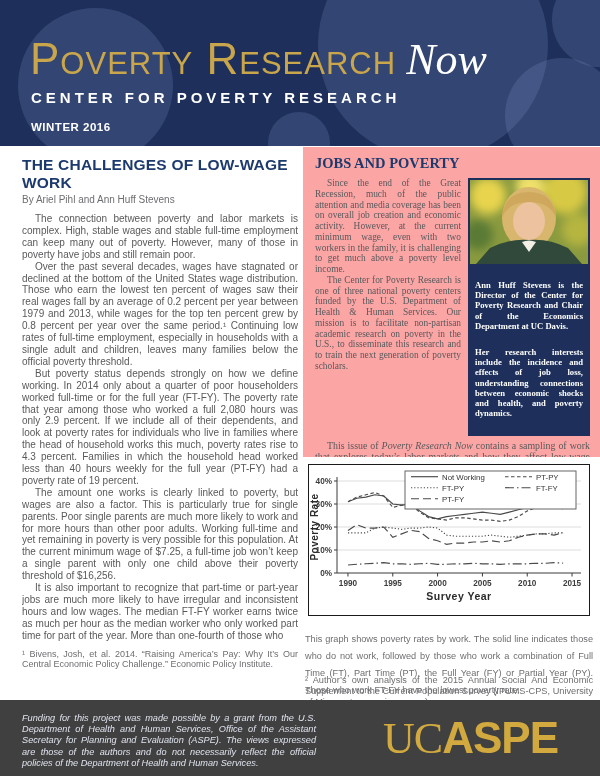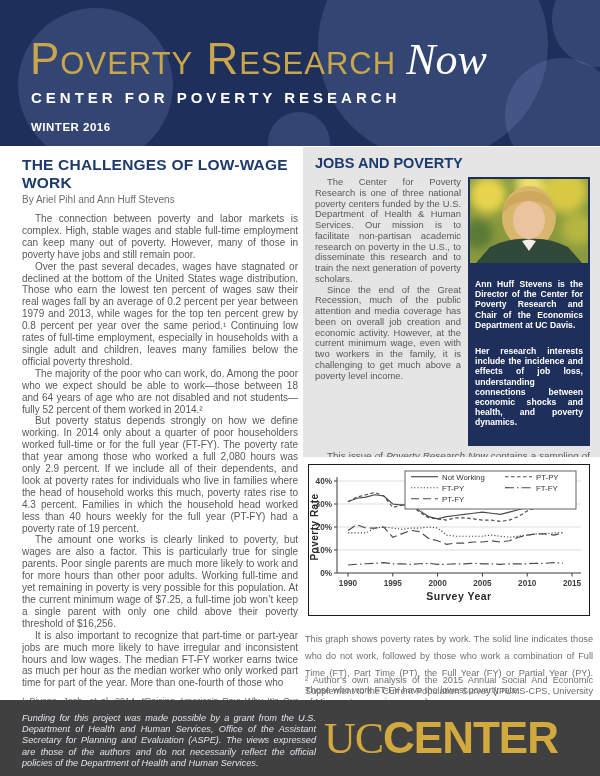--- a/index.html
+++ b/index.html
@@ -17,22 +17,22 @@
   .banner{position:absolute;right:10px;bottom:1px;font-variant:small-caps;font-size:27px;letter-spacing:1px;color:#a9934e;}
 
   
   .left-col{position:absolute;left:22px;top:156px;width:276px;height:549px;overflow:hidden;}
   .left-col h1{margin:0 0 2px 0;font-size:15.5px;font-weight:bold;color:#1d3a6e;letter-spacing:0.2px;}
   .byline{margin:0 0 8px 0;font-size:10px;color:#6d6e71;}
   .body-p{margin:0;font-size:10px;line-height:11.9px;color:#58595b;text-align:justify;text-indent:13px;}
   .footnote{margin:7px 0 0 0;font-size:9px;line-height:10.8px;color:#6d6e71;text-align:justify;}
 
   
-  .right-panel{position:absolute;left:303px;top:147px;width:297px;height:310px;background:#e5e5e5;
-               box-sizing:border-box;padding:8px 10px 6px 12px;overflow:hidden;}
+  .right-panel{position:absolute;left:303px;top:147px;width:297px;height:310px;background:#fca5a5;
+               box-sizing:border-box;padding:8px 10px 6px 12px;overflow:hidden;font-family:Liberation Serif, serif;}
   .right-panel h2{margin:0 0 6px 0;font-size:14.5px;font-weight:bold;color:#1d3a6e;}
   .row{display:flex;gap:7px;align-items:flex-start;}
   .narrow{flex:1;min-width:0;}
   .narrow p{margin:0;font-size:9.4px;line-height:10.75px;color:#58595b;text-align:justify;text-indent:12px;}
   .photo-card{width:122px;flex:0 0 122px;box-sizing:border-box;border:2px solid #1d2f5a;background:#1d2f5a;}
   .photo-card svg{display:block;}
   .photo-cap{margin:0;padding:16px 5px;font-size:8.6px;line-height:10.2px;font-weight:bold;color:#ffffff;text-align:justify;}
   .photo-cap.second{padding-top:0;}
   .issue-p{margin:4px 0 0 0;font-size:9.9px;line-height:11px;color:#58595b;text-align:justify;text-indent:12px;}
 
@@ -68,33 +68,32 @@
     </div>
     <div class="subtitle">CENTER FOR POVERTY RESEARCH</div>
     <div class="issue">WINTER 2016</div>
   </div>
 
   <div class="left-col">
     <h1>THE CHALLENGES OF LOW-WAGE WORK</h1>
     <p class="byline">By Ariel Pihl and Ann Huff Stevens</p>
     <p class="body-p">The connection between poverty and labor markets is complex. High, stable wages and stable full-time employment can keep many out of poverty. However, many of those in poverty have jobs and still remain poor.</p>
     <p class="body-p">Over the past several decades, wages have stagnated or declined at the bottom of the United States wage distribution. Those who earn the lowest ten percent of wages saw their real wages fall by an average of 0.2 percent per year between 1979 and 2013, while wages for the top ten percent grew by 0.8 percent per year over the same period.¹ Continuing low rates of full-time employment, especially in households with a single adult and children, leaves many families below the official poverty threshold.</p>
-    <p class="body-p">The majority of the poor who can work, do. Among the poor who we expect should be able to work—those between 18 and 64 years of age who are not disabled and not students—fully 52 percent of them worked in 2014.²</p>
     <p class="body-p">But poverty status depends strongly on how we define working. In 2014 only about a quarter of poor householders worked full-time or for the full year (FT-FY). The poverty rate that year among those who worked a full 2,080 hours was only 2.9 percent. If we include all of their dependents, and look at poverty rates for individuals who live in families where the head of household works this much, poverty rates rise to 4.3 percent. Families in which the household head worked less than 40 hours weekly for the full year (PT-FY) had a poverty rate of 19 percent.</p>
     <p class="body-p">The amount one works is clearly linked to poverty, but wages are also a factor. This is particularly true for single parents. Poor single parents are much more likely to work and for more hours than other poor adults. Working full-time and yet remaining in poverty is very possible for this population. At the current minimum wage of $7.25, a full-time job won’t keep a single parent with only one child above their poverty threshold of $16,256.</p>
     <p class="body-p">It is also important to recognize that part-time or part-year jobs are much more likely to have irregular and inconsistent hours and low wages. The median FT-FY worker earns twice as much per hour as the median worker who only worked part time for part of the year. More than one-fourth of those who</p>
     <p class="footnote">¹ Bivens, Josh, et al. 2014. “Raising America’s Pay: Why It’s Our Central Economic Policy Challenge.” Economic Policy Institute.</p>
   </div>
 
   <div class="right-panel">
     <h2>JOBS AND POVERTY</h2>
     <div class="row">
       <div class="narrow">
+        <p>Since the end of the Great Recession, much of the public attention and media coverage has been on overall job creation and economic activity. However, at the current minimum wage, even with two workers in the family, it is challenging to get much above a poverty level income.</p>
         <p>The Center for Poverty Research is one of three national poverty centers funded by the U.S. Department of Health &amp; Human Services. Our mission is to facilitate non-partisan academic research on poverty in the U.S., to disseminate this research and to train the next generation of poverty scholars.</p>
-        <p>Since the end of the Great Recession, much of the public attention and media coverage has been on overall job creation and economic activity. However, at the current minimum wage, even with two workers in the family, it is challenging to get much above a poverty level income.</p>
       </div>
       <div class="photo-card">
         <svg width="118" height="84" viewBox="0 0 118 84" aria-hidden="true">
           <defs>
               <filter id="blurbg" x="-20%" y="-20%" width="140%" height="140%">
                 <feGaussianBlur stdDeviation="5"></feGaussianBlur>
               </filter>
             </defs>
           <rect x="0" y="0" width="118" height="84" fill="#8a9a3f"></rect>
           <g filter="url(#blurbg)">
@@ -167,17 +166,17 @@
         <line x1="196" x2="223" y1="22.7" y2="22.7" stroke="#4a4a4a" stroke-width="1.15" stroke-dasharray="9,3,1.5,3"></line>
         <text x="227" y="25.5" font-size="7.8" fill="#333" font-family="&quot;Liberation Sans&quot;,sans-serif">FT-FY</text>
       </svg>
   </div>
   <p class="chart-caption">This graph shows poverty rates by work. The solid line indicates those who do not work, followed by those who work a combination of Full Time (FT), Part Time (PT), the Full Year (FY) or Partial Year (PY). Those who work FT-FY have the lowest poverty rate.</p>
   <p class="footnote2">² Author’s own analysis of the 2015 Annual Social And Economic Supplement to the Current Population Survey (IPUMS-CPS, University of Minnesota, www.ipums.org).</p>
 
   <div class="footer">
     <p class="funding">Funding for this project was made possible by a grant from the U.S. Department of Health and Human Services, Office of the Assistant Secretary for Planning and Evaluation (ASPE). The views expressed are those of the authors and do not necessarily reflect the official policies of the Department of Health and Human Services.</p>
     <div class="logo">
-      <span class="logo-uc">UC</span><span class="logo-davis">CENTER</span>
+      <span class="logo-uc">UC</span><span class="logo-davis">ASPE</span>
     </div>
   </div>
 
 </div>
 
 </body></html>

